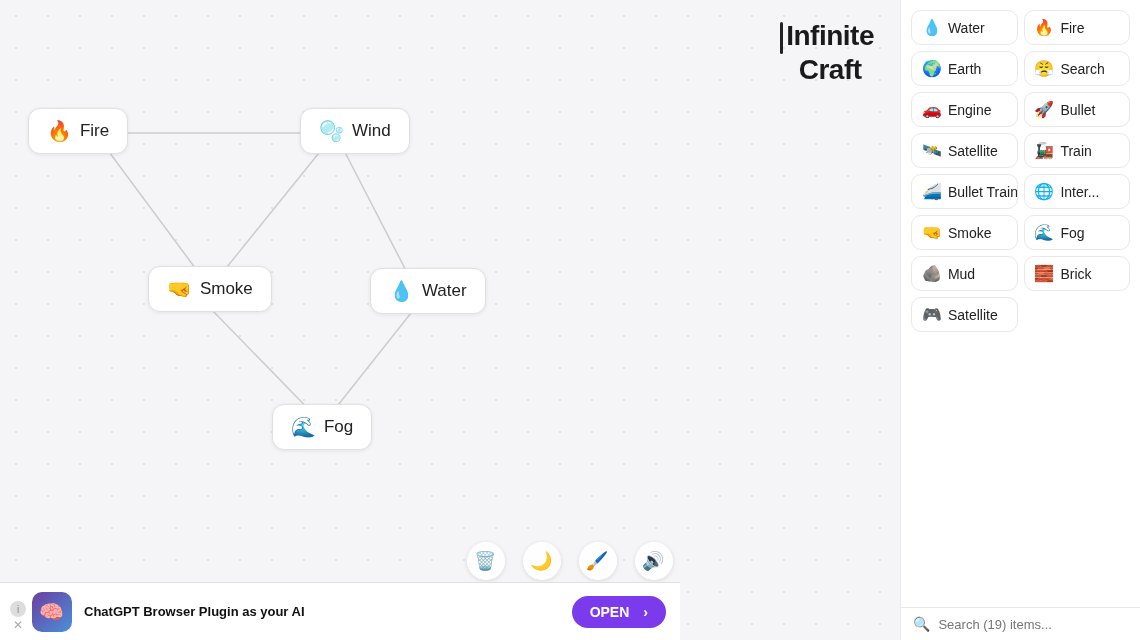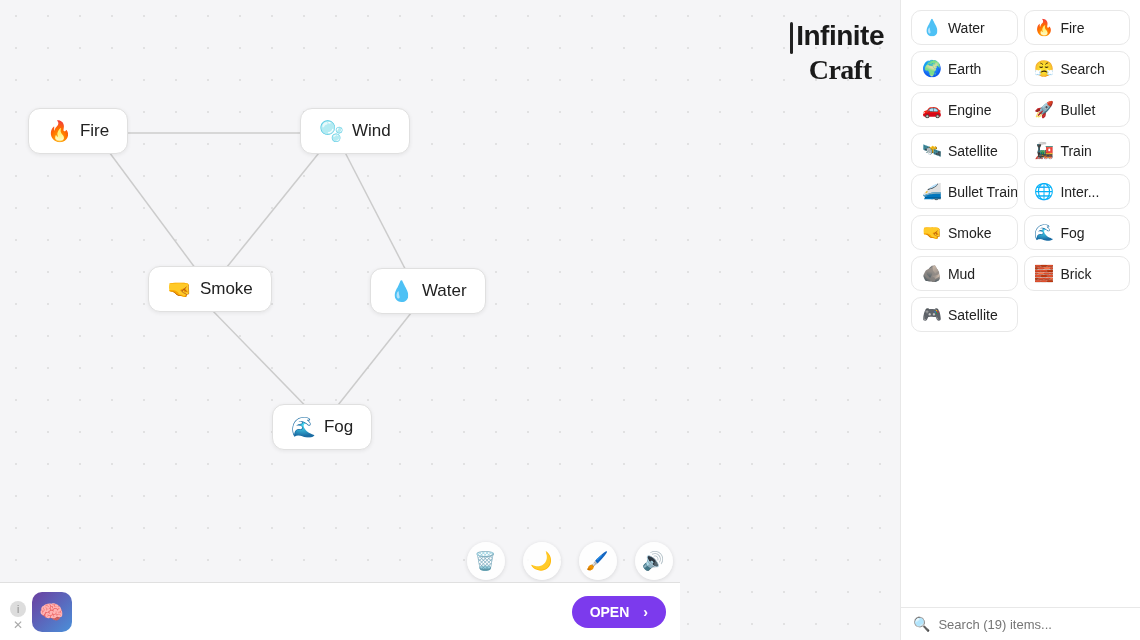--- a/index.html
+++ b/index.html
@@ -59,21 +59,21 @@
       box-shadow: 0 1px 4px rgba(0,0,0,0.07);
     }
     .canvas-element .elem-icon {
       font-size: 20px;
     }
 
     
     #logo {
       position: absolute;
       top: 20px;
-      right: 256px;
+      right: 266px;
       text-align: center;
       font-size: 28px;
       font-weight: 700;
       color: #1a1a1a;
       line-height: 1.15;
       letter-spacing: -0.5px;
       pointer-events: none;
     }
 
     
@@ -296,21 +296,21 @@
       <span>Water</span>
     </div>
     <div class="canvas-element" style="left: 272px; top: 404px;">
       <span class="elem-icon">🌊</span>
       <span>Fog</span>
     </div>
   </div>
 
 <div id="logo">
   <span style="display:inline-block;width:3px;height:32px;background:#222;border-radius:2px;vertical-align:middle;margin-right:3px;"></span><span>Infinite</span><br>
-  <span style="margin-left:6px;font-family:Liberation Serif, serif;">Craft</span>
+  <span style="margin-left:6px;">Craft</span>
 </div>
 
 <div id="sidebar">
   <div id="sidebar-items">
 
   <div class="sidebar-item">
         <span class="s-icon">💧</span>
         <span>Water</span>
       </div>
       <div class="sidebar-item">
@@ -387,18 +387,19 @@
 
 <div id="ad-banner">
   <div id="ad-close">
     <span id="ad-info">i</span>
     <span style="font-size:12px;color:#aaa;cursor:pointer;">✕</span>
   </div>
   <div id="ad-icon">
     <span>🧠</span>
   </div>
   <div id="ad-text">
+    <div id="ad-title">ChatGPT Browser Plugin as your AI</div>
   </div>
   <button id="ad-open-btn">
     <span>OPEN</span>
     <span>›</span>
   </button>
 </div>
 
 </body></html>

